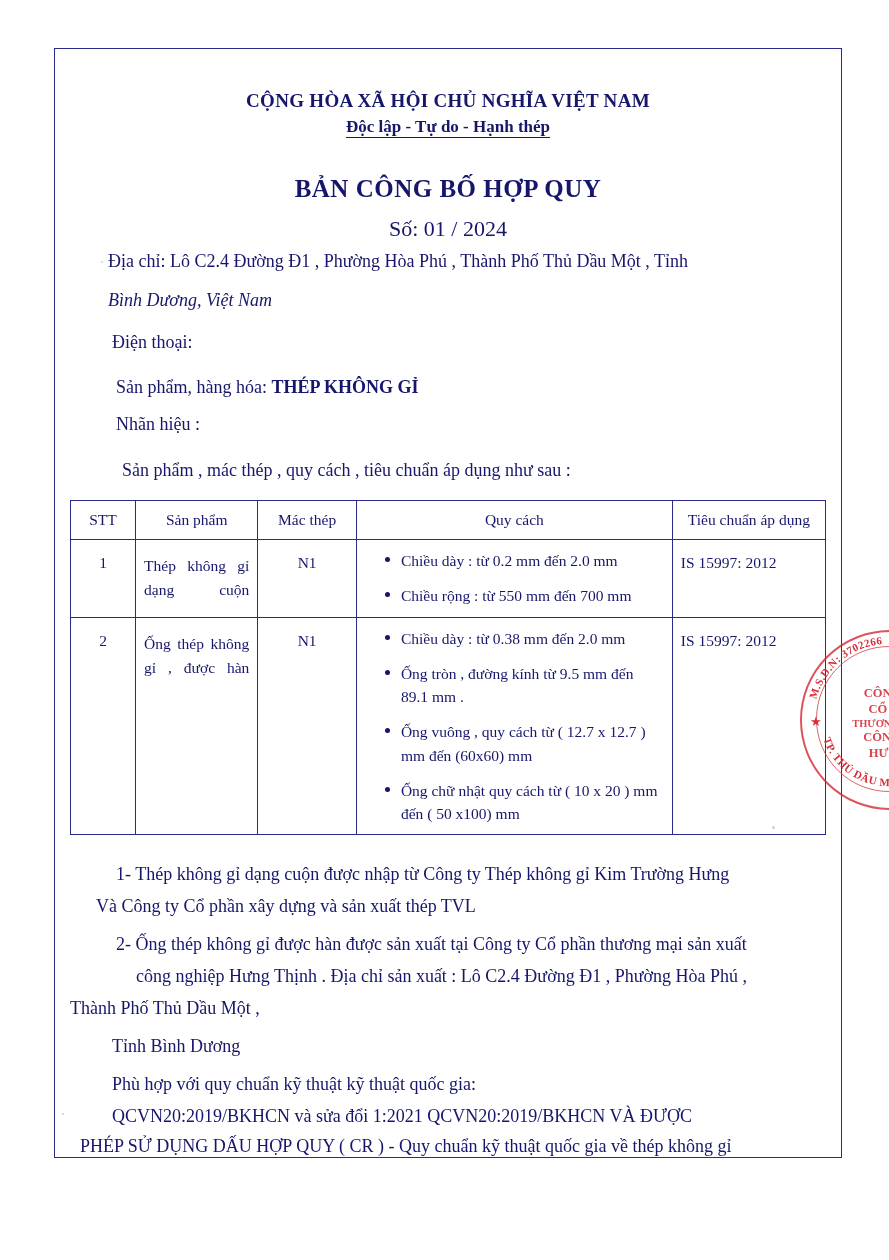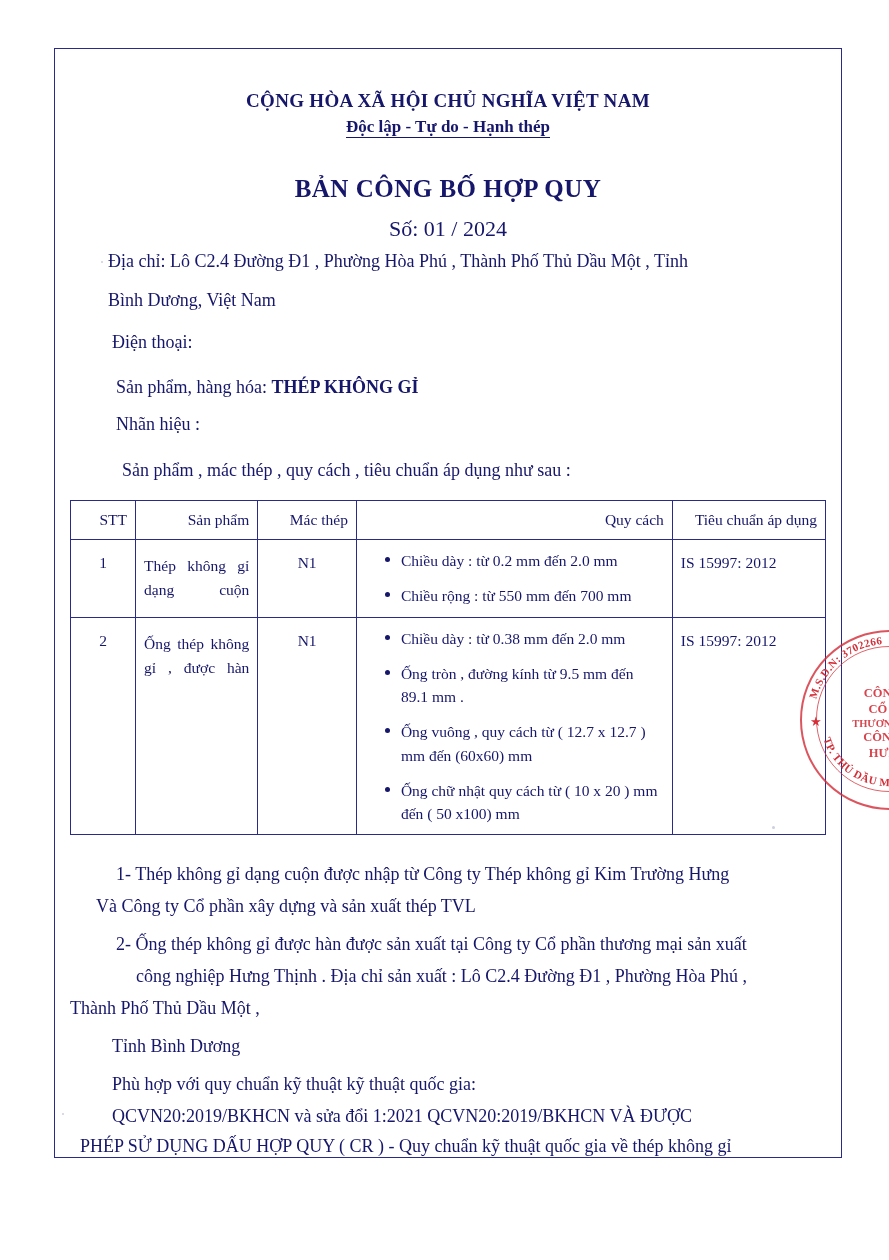--- a/index.html
+++ b/index.html
@@ -82,21 +82,21 @@
     font-size: 15.5px;
     color: #16166b;
   }
   table.spec th, table.spec td {
     border: 1px solid #2a2a8a;
     padding: 7px 8px;
     vertical-align: top;
     font-weight: normal;
   }
   table.spec th {
-    text-align: right;
+    text-align: center;
     padding-top: 10px;
     padding-bottom: 10px;
   }
   .col-stt { width: 52px; text-align: center; }
   .col-prod { width: 118px; }
   .col-mac { width: 92px; text-align: center; }
   .col-quy { width: 340px; }
   .col-tc { width: 154px; }
   td.center-cell { text-align: center; }
   td.just { text-align: justify; text-align-last: justify; }
@@ -222,21 +222,21 @@
 
   <div class="content">
 
     <div class="center national-title">CỘNG HÒA XÃ HỘI CHỦ NGHĨA VIỆT NAM</div>
     <div class="center national-sub"><span class="u">Độc lập - Tự do - Hạnh thép</span></div>
 
     <div class="center main-title">BẢN CÔNG BỐ HỢP QUY</div>
     <div class="center doc-number">Số: 01 / 2024</div>
 
     <div class="para p-addr">Địa chỉ: Lô C2.4 Đường Đ1 , Phường Hòa Phú , Thành Phố Thủ Dầu Một , Tỉnh</div>
-    <div class="para" style="margin-left:38px;">Bình Dương, Việt Nam</div>
+    <div class="para" style="margin-left:38px;font-style:italic;">Bình Dương, Việt Nam</div>
 
     <div class="para p-phone">Điện thoại:</div>
 
     <div class="para p-prod"><span>Sản phẩm, hàng hóa: </span><span class="bold">THÉP KHÔNG GỈ</span></div>
 
     <div class="para p-brand">Nhãn hiệu :</div>
 
     <div class="para p-intro">Sản phẩm , mác thép , quy cách , tiêu chuẩn áp dụng như sau :</div>
 
     <table class="spec">

